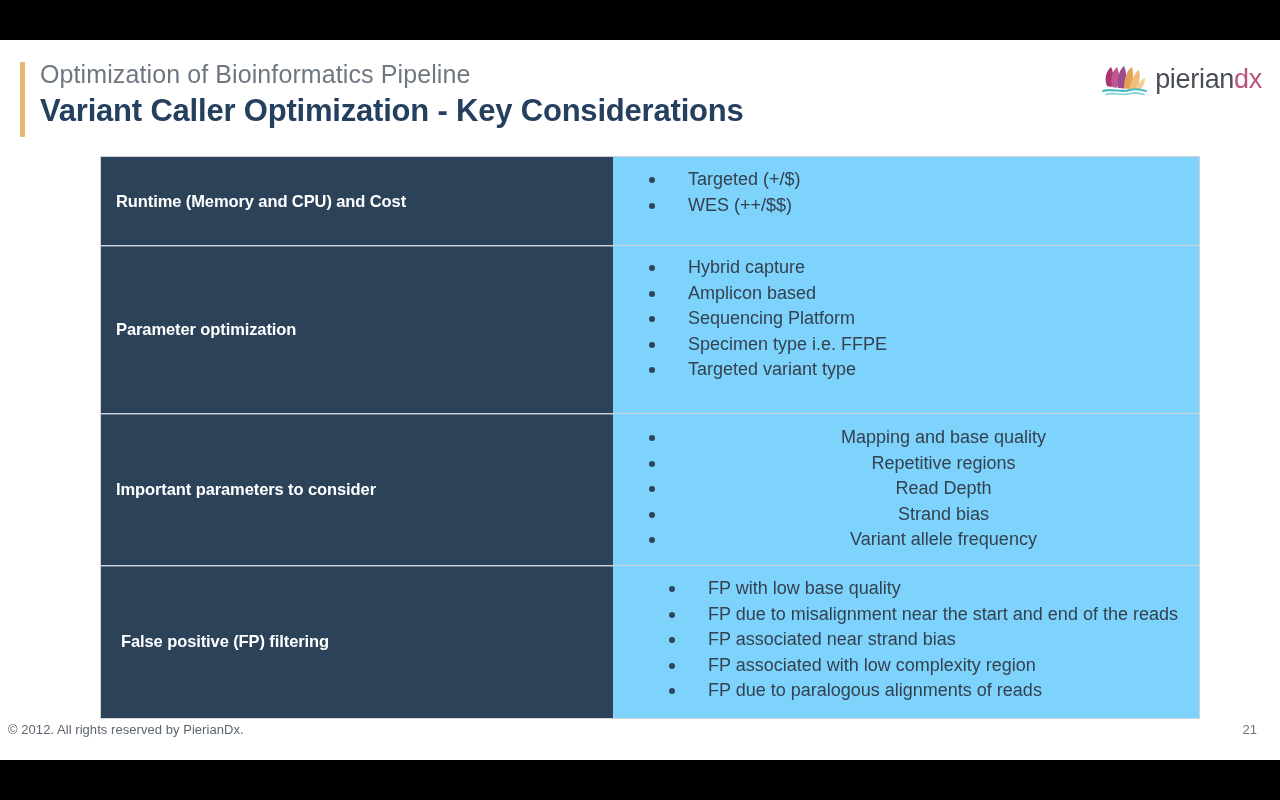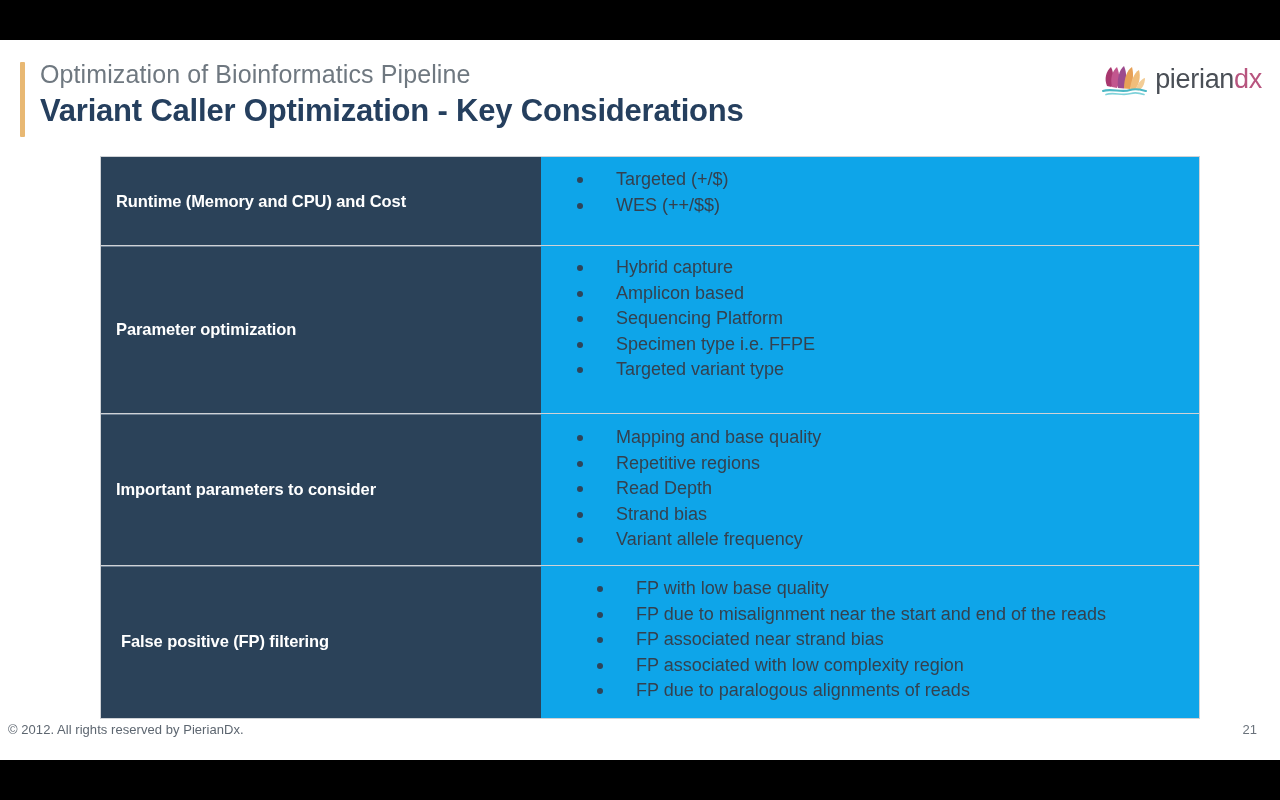--- a/index.html
+++ b/index.html
@@ -51,33 +51,33 @@
     position:absolute; left:100px; top:116px;
     width:1100px;
     border:1px solid #cfd2d6;
     display:flex; flex-direction:column;
     background:#fff;
   }
   .row { display:flex; align-items:stretch; }
   .row + .row { border-top:1px solid #cfd2d6; }
 
   .cell-label {
-    width:440px; flex:none;
+    width:512px; flex:none;
     background:#2b4259;
     color:#ffffff;
     font-size:16.5px; font-weight:bold;
     letter-spacing:-0.1px;
     display:flex; align-items:center;
     padding:0 0 0 15px;
   }
   .row + .row .cell-label { box-shadow: inset 0 1px 0 #6d7f93; }
 
   .cell-list {
     flex:1 1 auto;
-    background:#0ea5e9;
+    background:#7dd3fc;
     padding:10px 0 12px 0;
   }
   ul.bullets { list-style:none; }
   ul.bullets li {
     position:relative;
     padding-left:75px;
     color:#34414f;
     font-size:18px;
     line-height:25.6px;
     white-space:nowrap;
@@ -87,21 +87,21 @@
     position:absolute;
     left:36px; top:10px;
     width:6px; height:6px;
     border-radius:50%;
     background:#2f4459;
   }
 
   
   #row-0 .cell-label, #row-0 .cell-list { min-height:88px; }
   #row-1 .cell-label, #row-1 .cell-list { min-height:167px; }
-  #row-2 .cell-label, #row-2 .cell-list { min-height:140px; }
+  #row-2 .cell-label, #row-2 .cell-list { min-height:140px;text-align:center; }
   #row-3 .cell-label, #row-3 .cell-list { min-height:152px;padding-left:20px; }
 
   #row-1 .cell-list { padding-top:9px; }
   #row-2 .cell-list { padding-top:11px; }
   #row-3 .cell-list { padding-top:10px; }
 
   
   #footer { position:absolute; left:0; bottom:0; width:1280px; height:46px; }
   #copyright {
     position:absolute; left:8px; top:8px;

